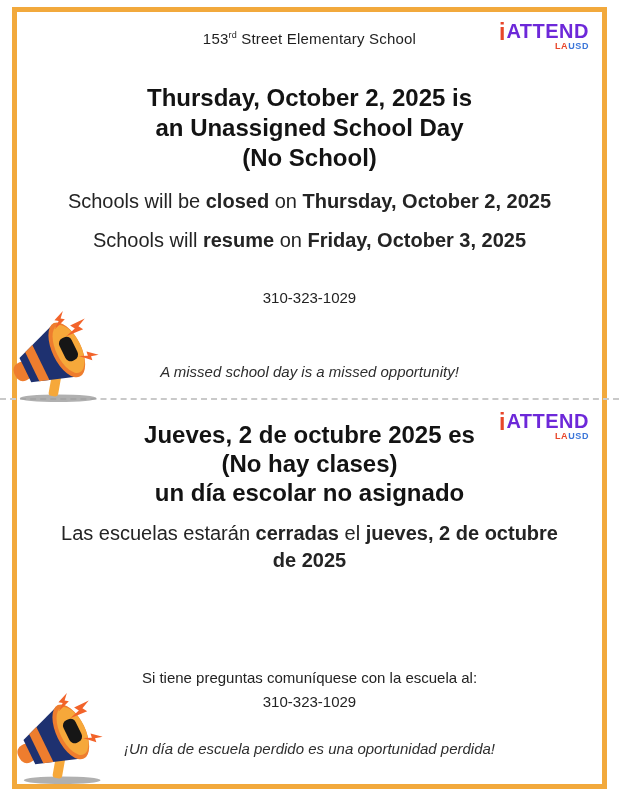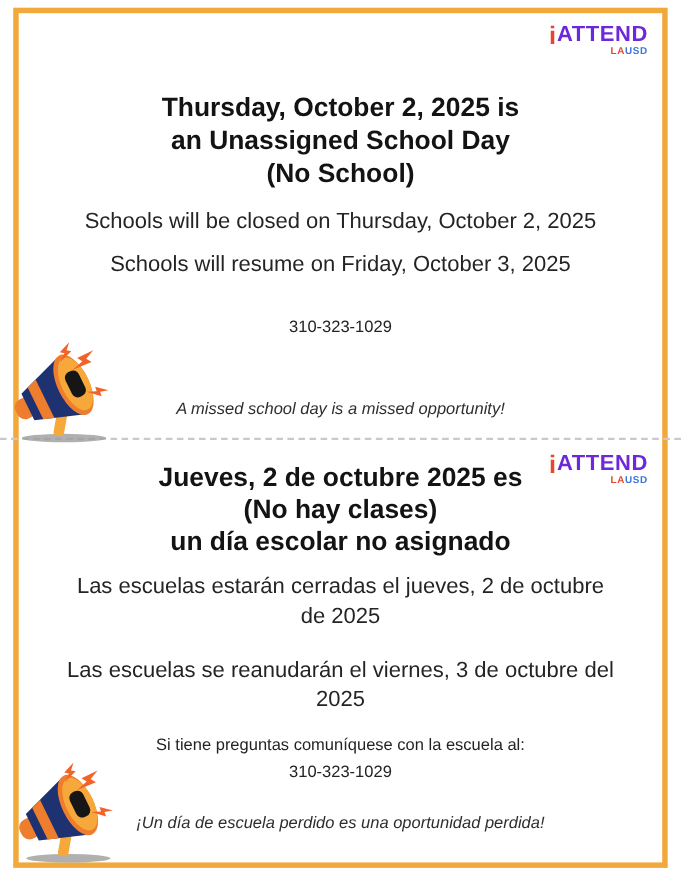--- a/index.html
+++ b/index.html
@@ -28,21 +28,21 @@
   .logo-bottom{font-size:9px;font-weight:bold;margin-top:-2px;letter-spacing:.6px;}
   .logo-la{color:#E8462A;}
   .logo-usd{color:#3B76D9;}
 
   .title{font-weight:bold;color:#131313;font-size:24px;line-height:30px;}
   .title-en{top:83px;}
   .title-es{top:420px;line-height:29px;}
 
   .para{font-size:20px;color:#242424;}
   .para .inner{max-width:505px;margin:0 auto;line-height:27px;}
-  .b{font-weight:normal;margin-top:19px;}
+  .b{font-weight:bold;margin-top:19px;}
   .p-closed-en{top:190px;}
   .p-resume-en{top:229px;}
   .p1-es{top:520px;}
   .p2-es{top:596px;}
 
   .contact{font-size:15px;line-height:24px;color:#232323;}
   .contact-en{top:286px;}
   .contact-es{top:666px;}
 
   .tagline{font-style:italic;font-size:15px;color:#2e2e2e;}
@@ -53,20 +53,21 @@
   .megaphone-en{left:8px;top:308px;}
   .megaphone-es{left:12px;top:690px;}
 </style>
 </head>
 <body>
 
 <div class="page">
   <div class="frame"></div>
   <div class="divider"></div>
 
+  <div class="center school-name"><span>153</span><span class="sup">rd</span><span> Street Elementary School</span></div>
 
   <div class="logo logo-en">
     <div class="logo-top">
         <span class="logo-i">i</span>
         <span class="logo-attend">ATTEND</span>
       </div>
     <div class="logo-bottom"><span class="logo-la">LA</span><span class="logo-usd">USD</span></div>
   </div>
 
   <div class="center title title-en">
@@ -114,23 +115,20 @@
   <div class="center title title-es">
     <div>Jueves, 2 de octubre 2025 es</div>
     <div>(No hay clases)</div>
     <div>un día escolar no asignado</div>
   </div>
 
   <div class="center para p1-es">
     <div class="inner"><span>Las escuelas estarán </span><span class="b">cerradas</span><span> el </span><span class="b">jueves, 2 de octubre de 2025</span></div>
   </div>
 
-  <div class="center para p2-es">
-    <div class="inner"><span>Las escuelas se </span><span class="b">reanudarán</span><span> el </span><span class="b">viernes, 3 de octubre del 2025</span></div>
-  </div>
 
   <div class="center contact contact-es">
     <div>Si tiene preguntas comuníquese con la escuela al:</div>
     <div>310-323-1029</div>
   </div>
 
   <div class="center tagline tagline-es">¡Un día de escuela perdido es una oportunidad perdida!</div>
 
   <svg class="megaphone megaphone-es" viewBox="0 0 112 100">
     <ellipse cx="52" cy="94" rx="40" ry="4" fill="#9c9c9c" opacity="0.8"></ellipse>

